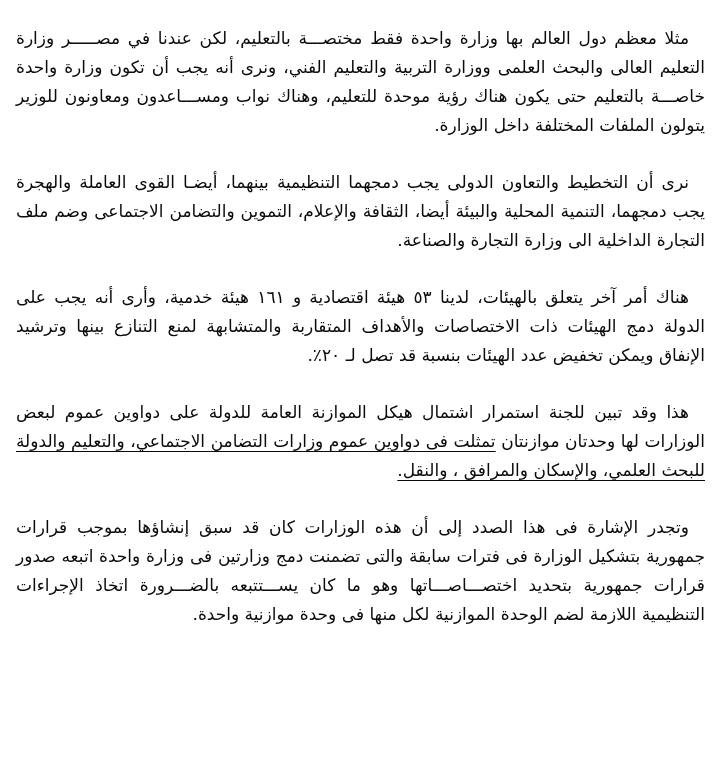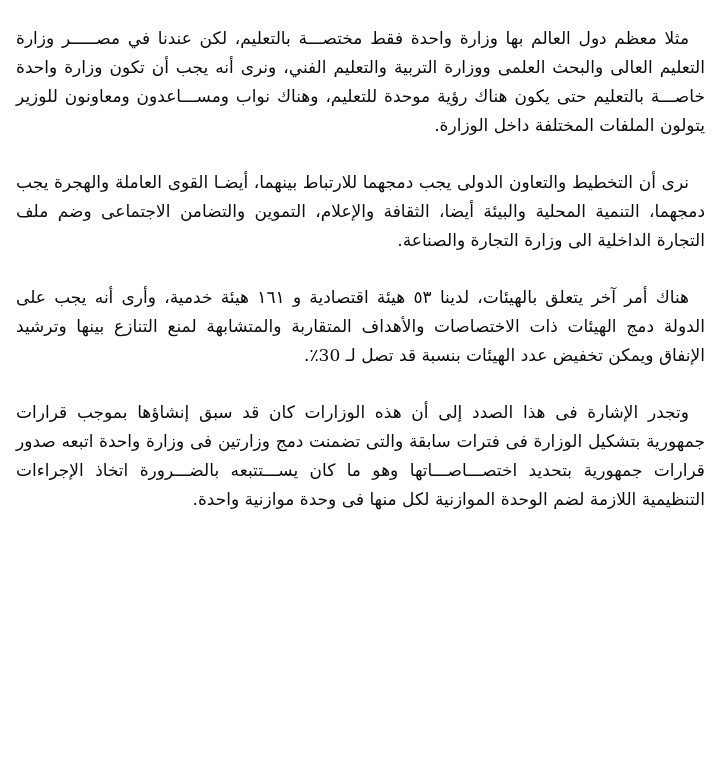--- a/index.html
+++ b/index.html
@@ -39,21 +39,22 @@
     text-underline-offset: 4px;
   }
 </style>
 </head>
 <body>
 
 <div class="page">
 
   <p>مثلا معظم دول العالم بها وزارة واحدة فقط مختصـــة بالتعليم، لكن عندنا في مصـــــر وزارة التعليم العالى والبحث العلمى ووزارة التربية والتعليم الفني، ونرى أنه يجب أن تكون وزارة واحدة خاصـــة بالتعليم حتى يكون هناك رؤية موحدة للتعليم، وهناك نواب ومســـاعدون ومعاونون للوزير يتولون الملفات المختلفة داخل الوزارة.</p>
 
-  <p>نرى أن التخطيط والتعاون الدولى يجب دمجهما للارتباط بينهما، أيضـا القوى العاملة والهجرة يجب دمجهما، التنمية المحلية والبيئة أيضا، الثقافة والإعلام، التموين والتضامن الاجتماعى وضم ملف التجارة الداخلية الى وزارة التجارة والصناعة.</p>
+  <p>نرى أن التخطيط والتعاون الدولى يجب دمجهما التنظيمية بينهما، أيضـا القوى العاملة والهجرة يجب دمجهما، التنمية المحلية والبيئة أيضا، الثقافة والإعلام، التموين والتضامن الاجتماعى وضم ملف التجارة الداخلية الى وزارة التجارة والصناعة.</p>
 
 
-  <p>هناك أمر آخر يتعلق بالهيئات، لدينا ٥٣ هيئة اقتصادية و ١٦١ هيئة خدمية، وأرى أنه يجب على الدولة دمج الهيئات ذات الاختصاصات والأهداف المتقاربة والمتشابهة لمنع التنازع بينها وترشيد الإنفاق ويمكن تخفيض عدد الهيئات بنسبة قد تصل لـ 30٪.</p>
+  <p>هناك أمر آخر يتعلق بالهيئات، لدينا ٥٣ هيئة اقتصادية و ١٦١ هيئة خدمية، وأرى أنه يجب على الدولة دمج الهيئات ذات الاختصاصات والأهداف المتقاربة والمتشابهة لمنع التنازع بينها وترشيد الإنفاق ويمكن تخفيض عدد الهيئات بنسبة قد تصل لـ ٢٠٪.</p>
 
+  <p><span>هذا وقد تبين للجنة استمرار اشتمال هيكل الموازنة العامة للدولة على دواوين عموم لبعض الوزارات لها وحدتان موازنتان </span><span class="underlined">تمثلت فى دواوين عموم وزارات التضامن الاجتماعي، والتعليم والدولة للبحث العلمي، والإسكان والمرافق ، والنقل.</span></p>
 
   <p>وتجدر الإشارة فى هذا الصدد إلى أن هذه الوزارات كان قد سبق إنشاؤها بموجب قرارات جمهورية بتشكيل الوزارة فى فترات سابقة والتى تضمنت دمج وزارتين فى وزارة واحدة اتبعه صدور قرارات جمهورية بتحديد اختصـــاصـــاتها وهو ما كان يســـتتبعه بالضـــرورة اتخاذ الإجراءات التنظيمية اللازمة لضم الوحدة الموازنية لكل منها فى وحدة موازنية واحدة.</p>
 
 </div>
 
 </body></html>

